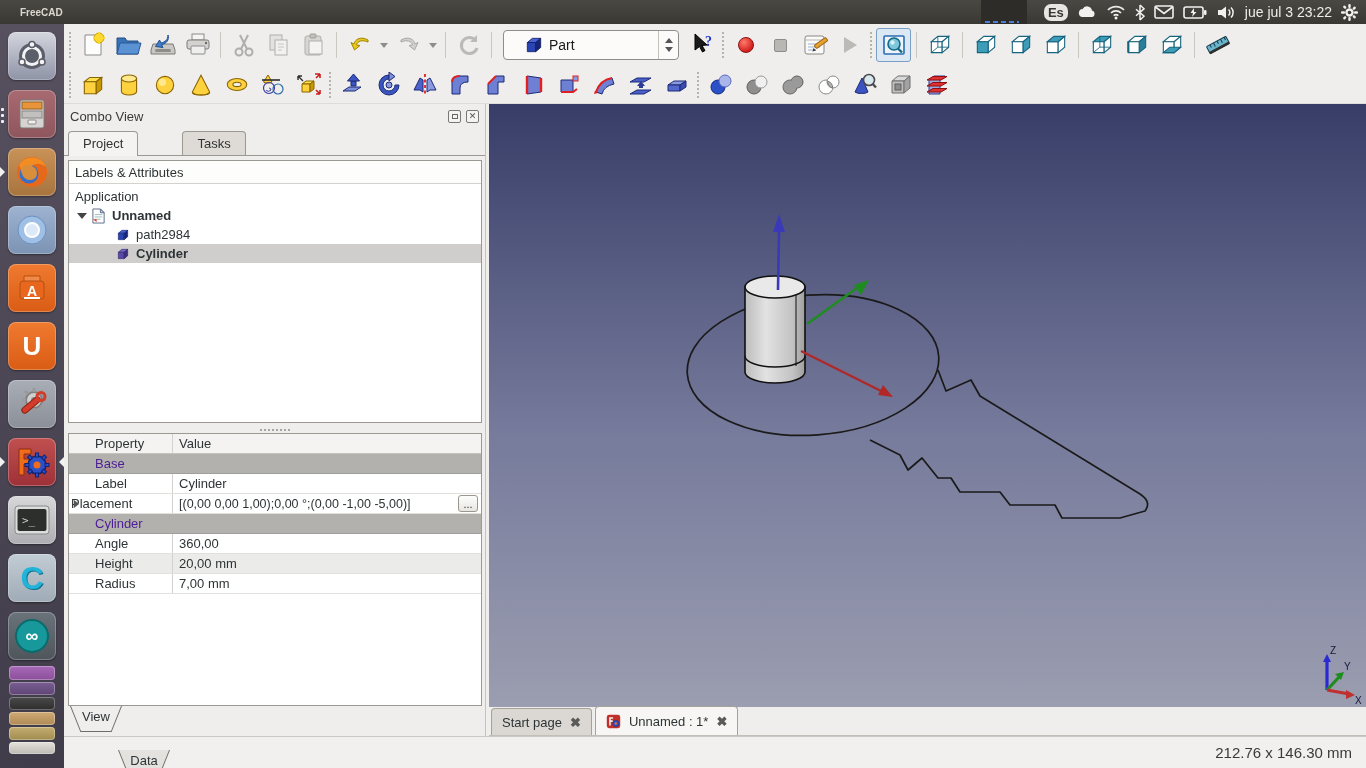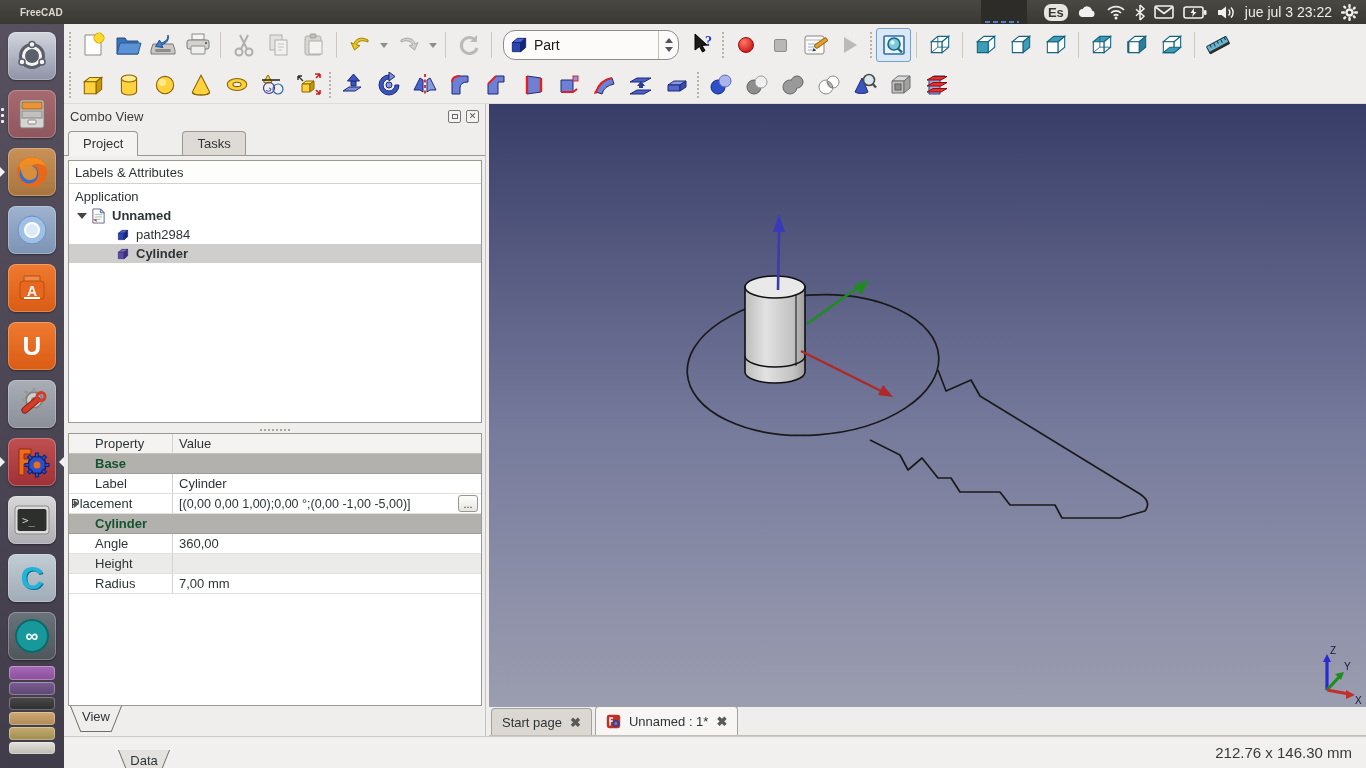--- a/index.html
+++ b/index.html
@@ -28,21 +28,21 @@
 
   
   #toolbar1 { left:64px; top:24px; width:1302px; height:42px; background:#efeeec; display:flex; align-items:center; padding-left:3px; }
   #toolbar2 { left:64px; top:66px; width:1302px; height:38px; background:#efeeec; display:flex; align-items:center; padding-left:3px; border-bottom:1px solid #dedcd8; }
   .tbtn { width:35px; height:34px; display:flex; align-items:center; justify-content:center; border-radius:3px; flex:0 0 auto; }
   .tbtn2 { width:36px; height:32px; display:flex; align-items:center; justify-content:center; border-radius:3px; flex:0 0 auto; }
   .tb-sep { width:1px; height:26px; background:#cbc8c2; margin:0 5px; flex:0 0 auto; }
   .tb-handle { height:26px; border-left:2px dotted #b6b3ac; margin:0 4px 0 2px; flex:0 0 auto; }
   .drop-arrow { width:14px; height:30px; display:flex; align-items:center; justify-content:center; flex:0 0 auto; }
   .drop-arrow i { width:0; height:0; border-left:4px solid transparent; border-right:4px solid transparent; border-top:5px solid #8f8d88; }
-  #wb-select { display:flex; align-items:center; width:176px; height:30px; background:#fcfbfa; border:1px solid #8f8d88; border-radius:12px; margin:0 6px; padding-left:5px; flex:0 0 auto; }
+  #wb-select { display:flex; align-items:center; width:176px; height:30px; background:#fcfbfa; border:1px solid #8f8d88; border-radius:4px; margin:0 6px; padding-left:20px; flex:0 0 auto; }
   #wb-select .lbl { font-size:14px; color:#1a1a1a; margin-left:5px; flex:1; }
   #wb-spin { width:20px; height:28px; border-left:1px solid #c5c2bc; display:flex; flex-direction:column; align-items:center; justify-content:center; gap:4px; }
   #wb-spin .up { width:0;height:0;border-left:4px solid transparent;border-right:4px solid transparent;border-bottom:5px solid #555; }
   #wb-spin .dn { width:0;height:0;border-left:4px solid transparent;border-right:4px solid transparent;border-top:5px solid #555; }
   .rec-dot { width:16px; height:16px; border-radius:50%; background:radial-gradient(circle at 35% 30%, #ff7a6a,#d42020 70%); border:1px solid #8a1010; }
   .stop-sq { width:13px; height:13px; background:#b9b7b3; border:1px solid #8f8d89; border-radius:2px; }
   .play-tri { width:0; height:0; border-top:8px solid transparent; border-bottom:8px solid transparent; border-left:13px solid #bcbab6; }
 
   
   #dock { left:64px; top:104px; width:422px; height:632px; background:#efeeec; border-right:1px solid #c6c3bd; }
@@ -60,21 +60,21 @@
   .cube-ic { flex:0 0 auto; margin-right:6px; }
   .bold { font-weight:bold; }
   #hsplit { position:absolute; left:4px; top:322px; width:414px; height:7px; display:flex; align-items:center; justify-content:center; }
   #hsplit .grip { width:30px; border-top:2px dotted #a8a5a0; }
   #prop-box { position:absolute; left:4px; top:329px; width:414px; height:273px; background:#ffffff; border:1px solid #9c9992; overflow:hidden; font-size:13px; }
   .prow { display:flex; height:20px; border-bottom:1px solid #e2e0dd; align-items:center; }
   .prow .c1 { width:104px; padding-left:26px; border-right:1px solid #d4d2cf; height:100%; display:flex; align-items:center; }
   .prow .c2 { flex:1; padding-left:6px; height:100%; display:flex; align-items:center; position:relative; }
   .prow.head { background:#f4f3f1; border-bottom:1px solid #c6c3bd; color:#2e3436; }
   .prow.head .c1 { padding-left:26px; }
-  .prow.group { background:#b3b1ae; color:#14532d; font-weight:bold; border-bottom:1px solid #a09e9b; }
+  .prow.group { background:#b3b1ae; color:#4c1d95; font-weight:normal; border-bottom:1px solid #a09e9b; }
   .prow.alt { background:#ebebe9; }
   .pexp { width:0; height:0; border-top:4px solid transparent; border-bottom:4px solid transparent; border-left:5px solid #555; position:absolute; left:5px; }
   .dots-btn { position:absolute; right:3px; top:1px; width:20px; height:17px; border:1px solid #9a978f; border-radius:3px; background:linear-gradient(#fdfdfc,#e8e6e2); font-size:11px; color:#333; display:flex; align-items:center; justify-content:center; }
   #bottom-tabs { position:absolute; left:2px; top:602px; width:418px; height:30px; }
   .btab { position:absolute; top:0; height:26px; width:52px; clip-path:polygon(0 0,100% 0,80% 100%,20% 100%); background:#6f6d68; }
   .btab .fill { position:absolute; left:1px; right:1px; top:0; bottom:1px; clip-path:polygon(0 0,100% 0,80% 100%,20% 100%); background:#efeeec; display:flex; align-items:flex-start; justify-content:center; font-size:13px; color:#2e3436; padding-top:3px; }
   .btab.back .fill { background:#e4e2de; }
 
   
   #viewport { left:489px; top:104px; width:877px; height:603px; }
@@ -735,20 +735,21 @@
     </div>
     <div class="prow group">
       <div style="padding-left:26px;">Cylinder</div>
     </div>
     <div class="prow">
       <div class="c1">Angle</div>
       <div class="c2">360,00</div>
     </div>
     <div class="prow alt">
       <div class="c1">Height</div>
+      <div class="c2">20,00 mm</div>
     </div>
     <div class="prow">
       <div class="c1">Radius</div>
       <div class="c2">7,00 mm</div>
     </div>
   </div>
 
   <div id="bottom-tabs">
     <div class="btab" style="left:4px; z-index:2;">
         <div class="fill">View</div>

